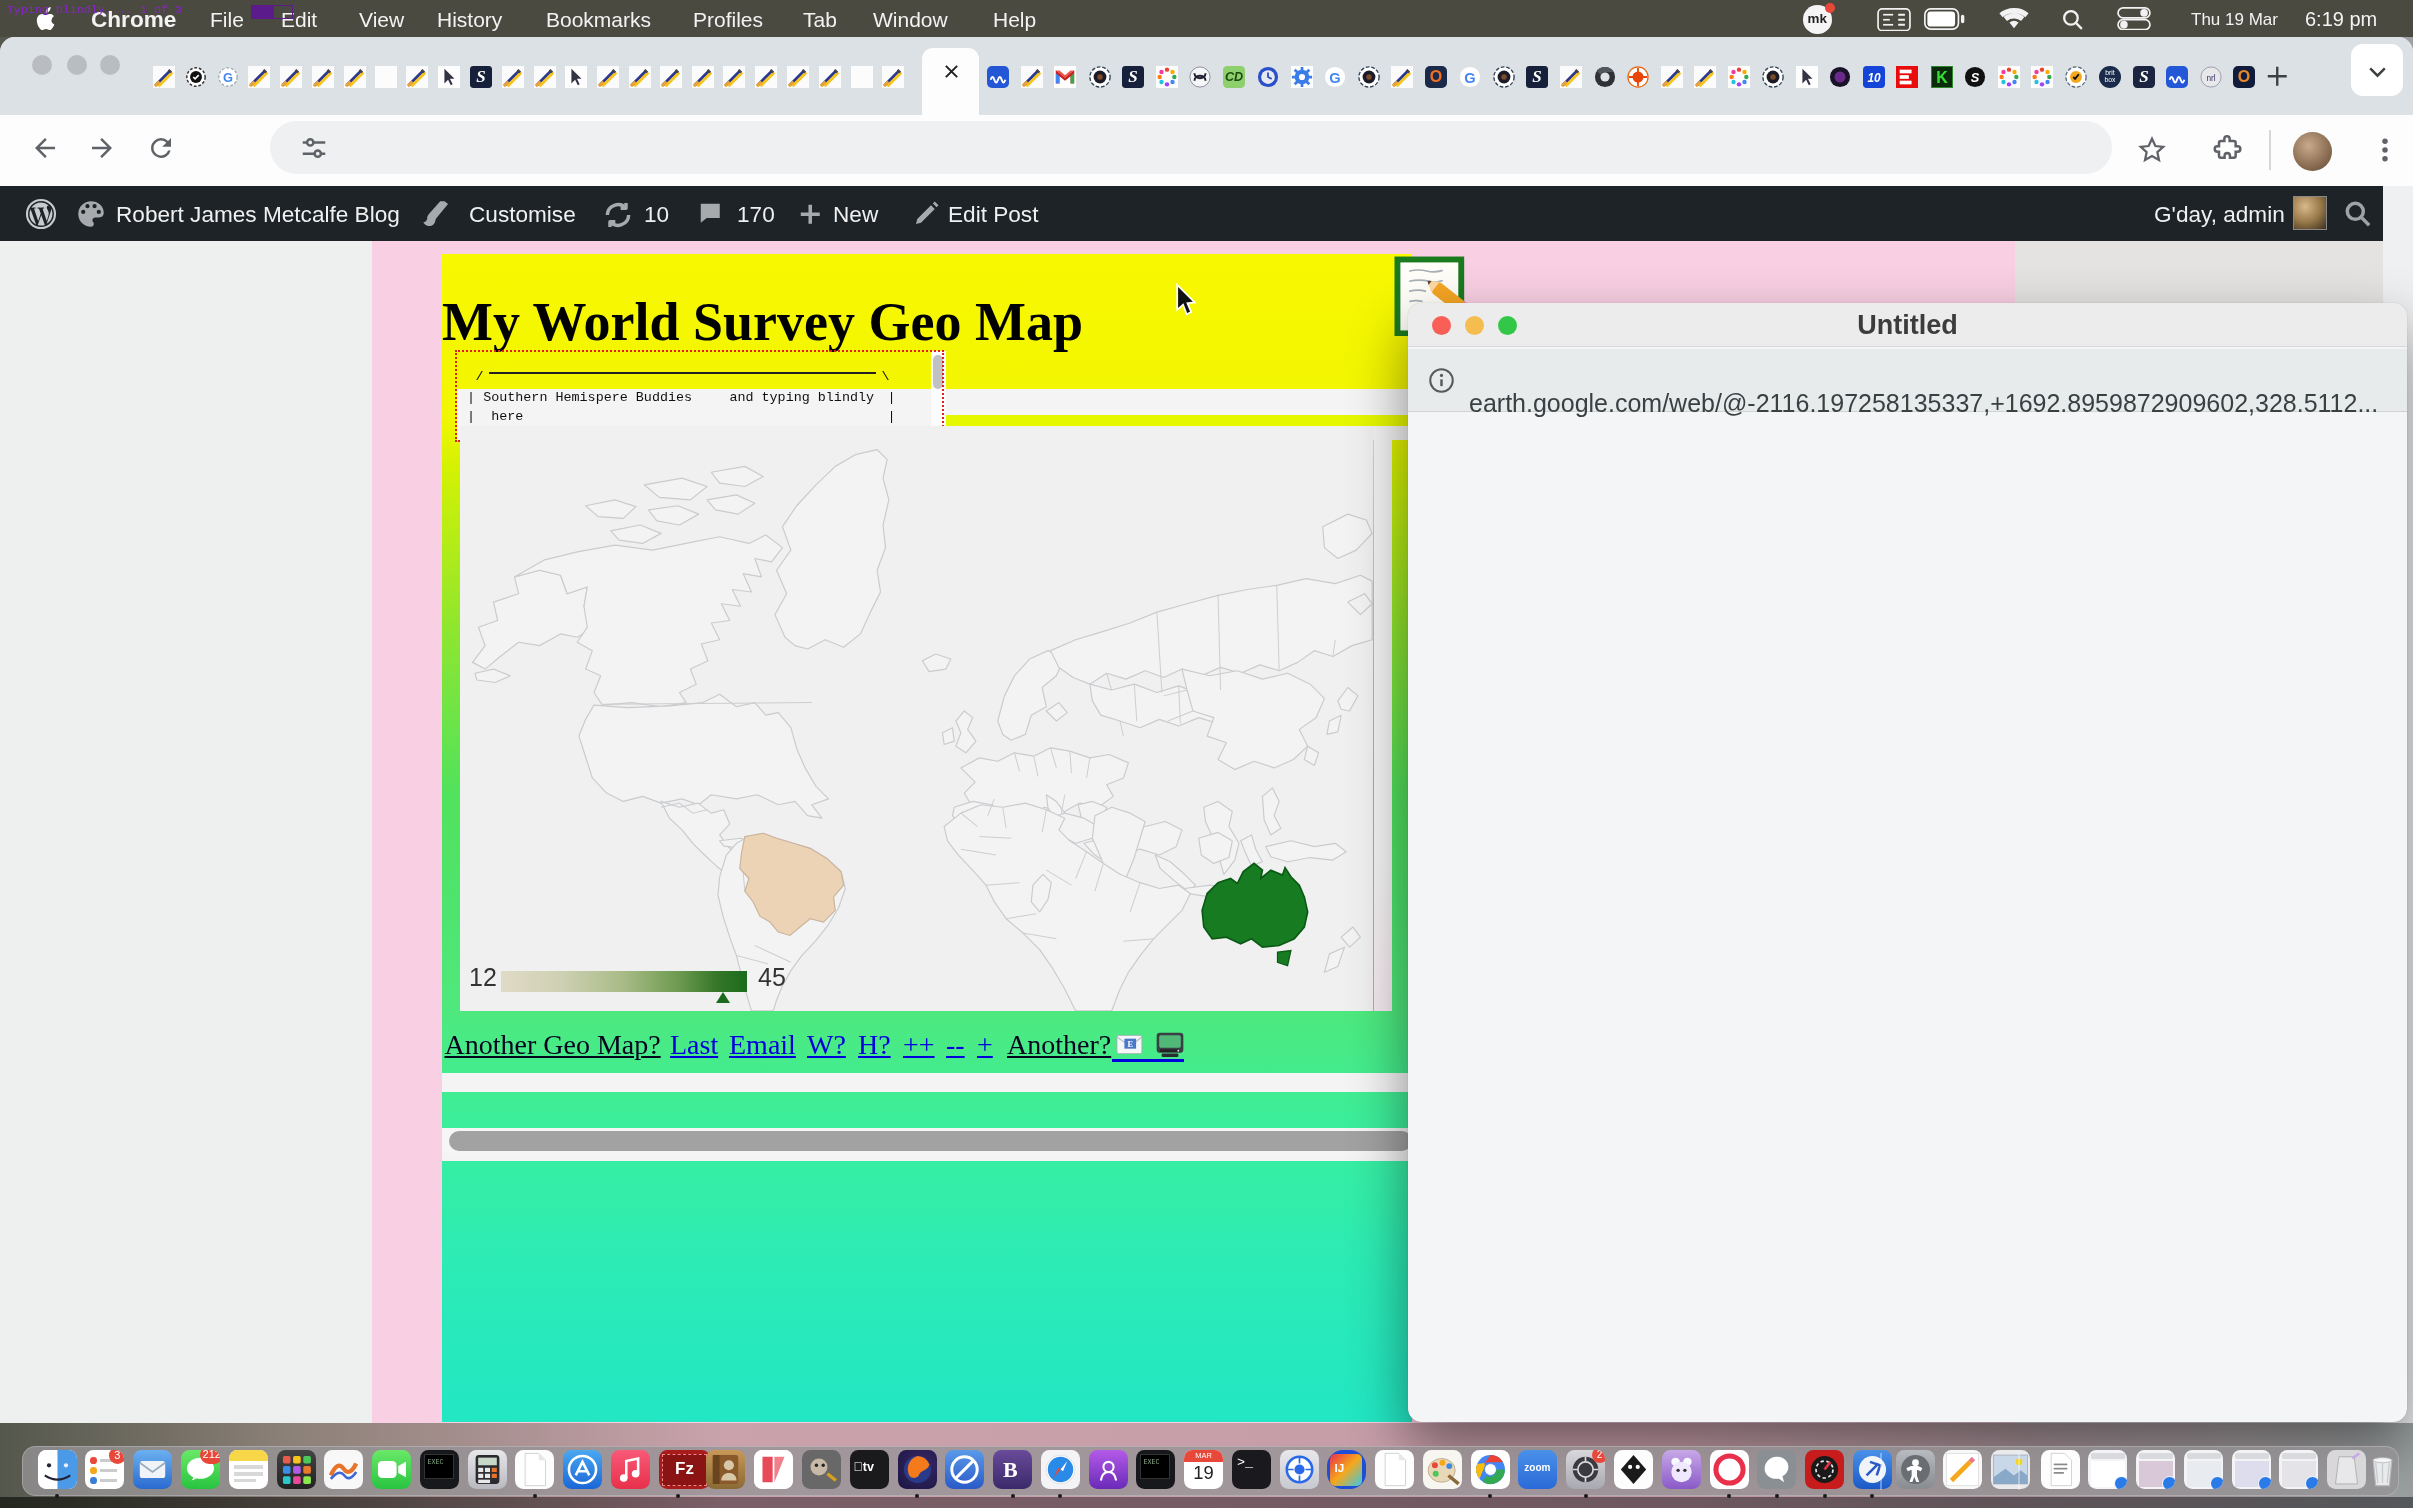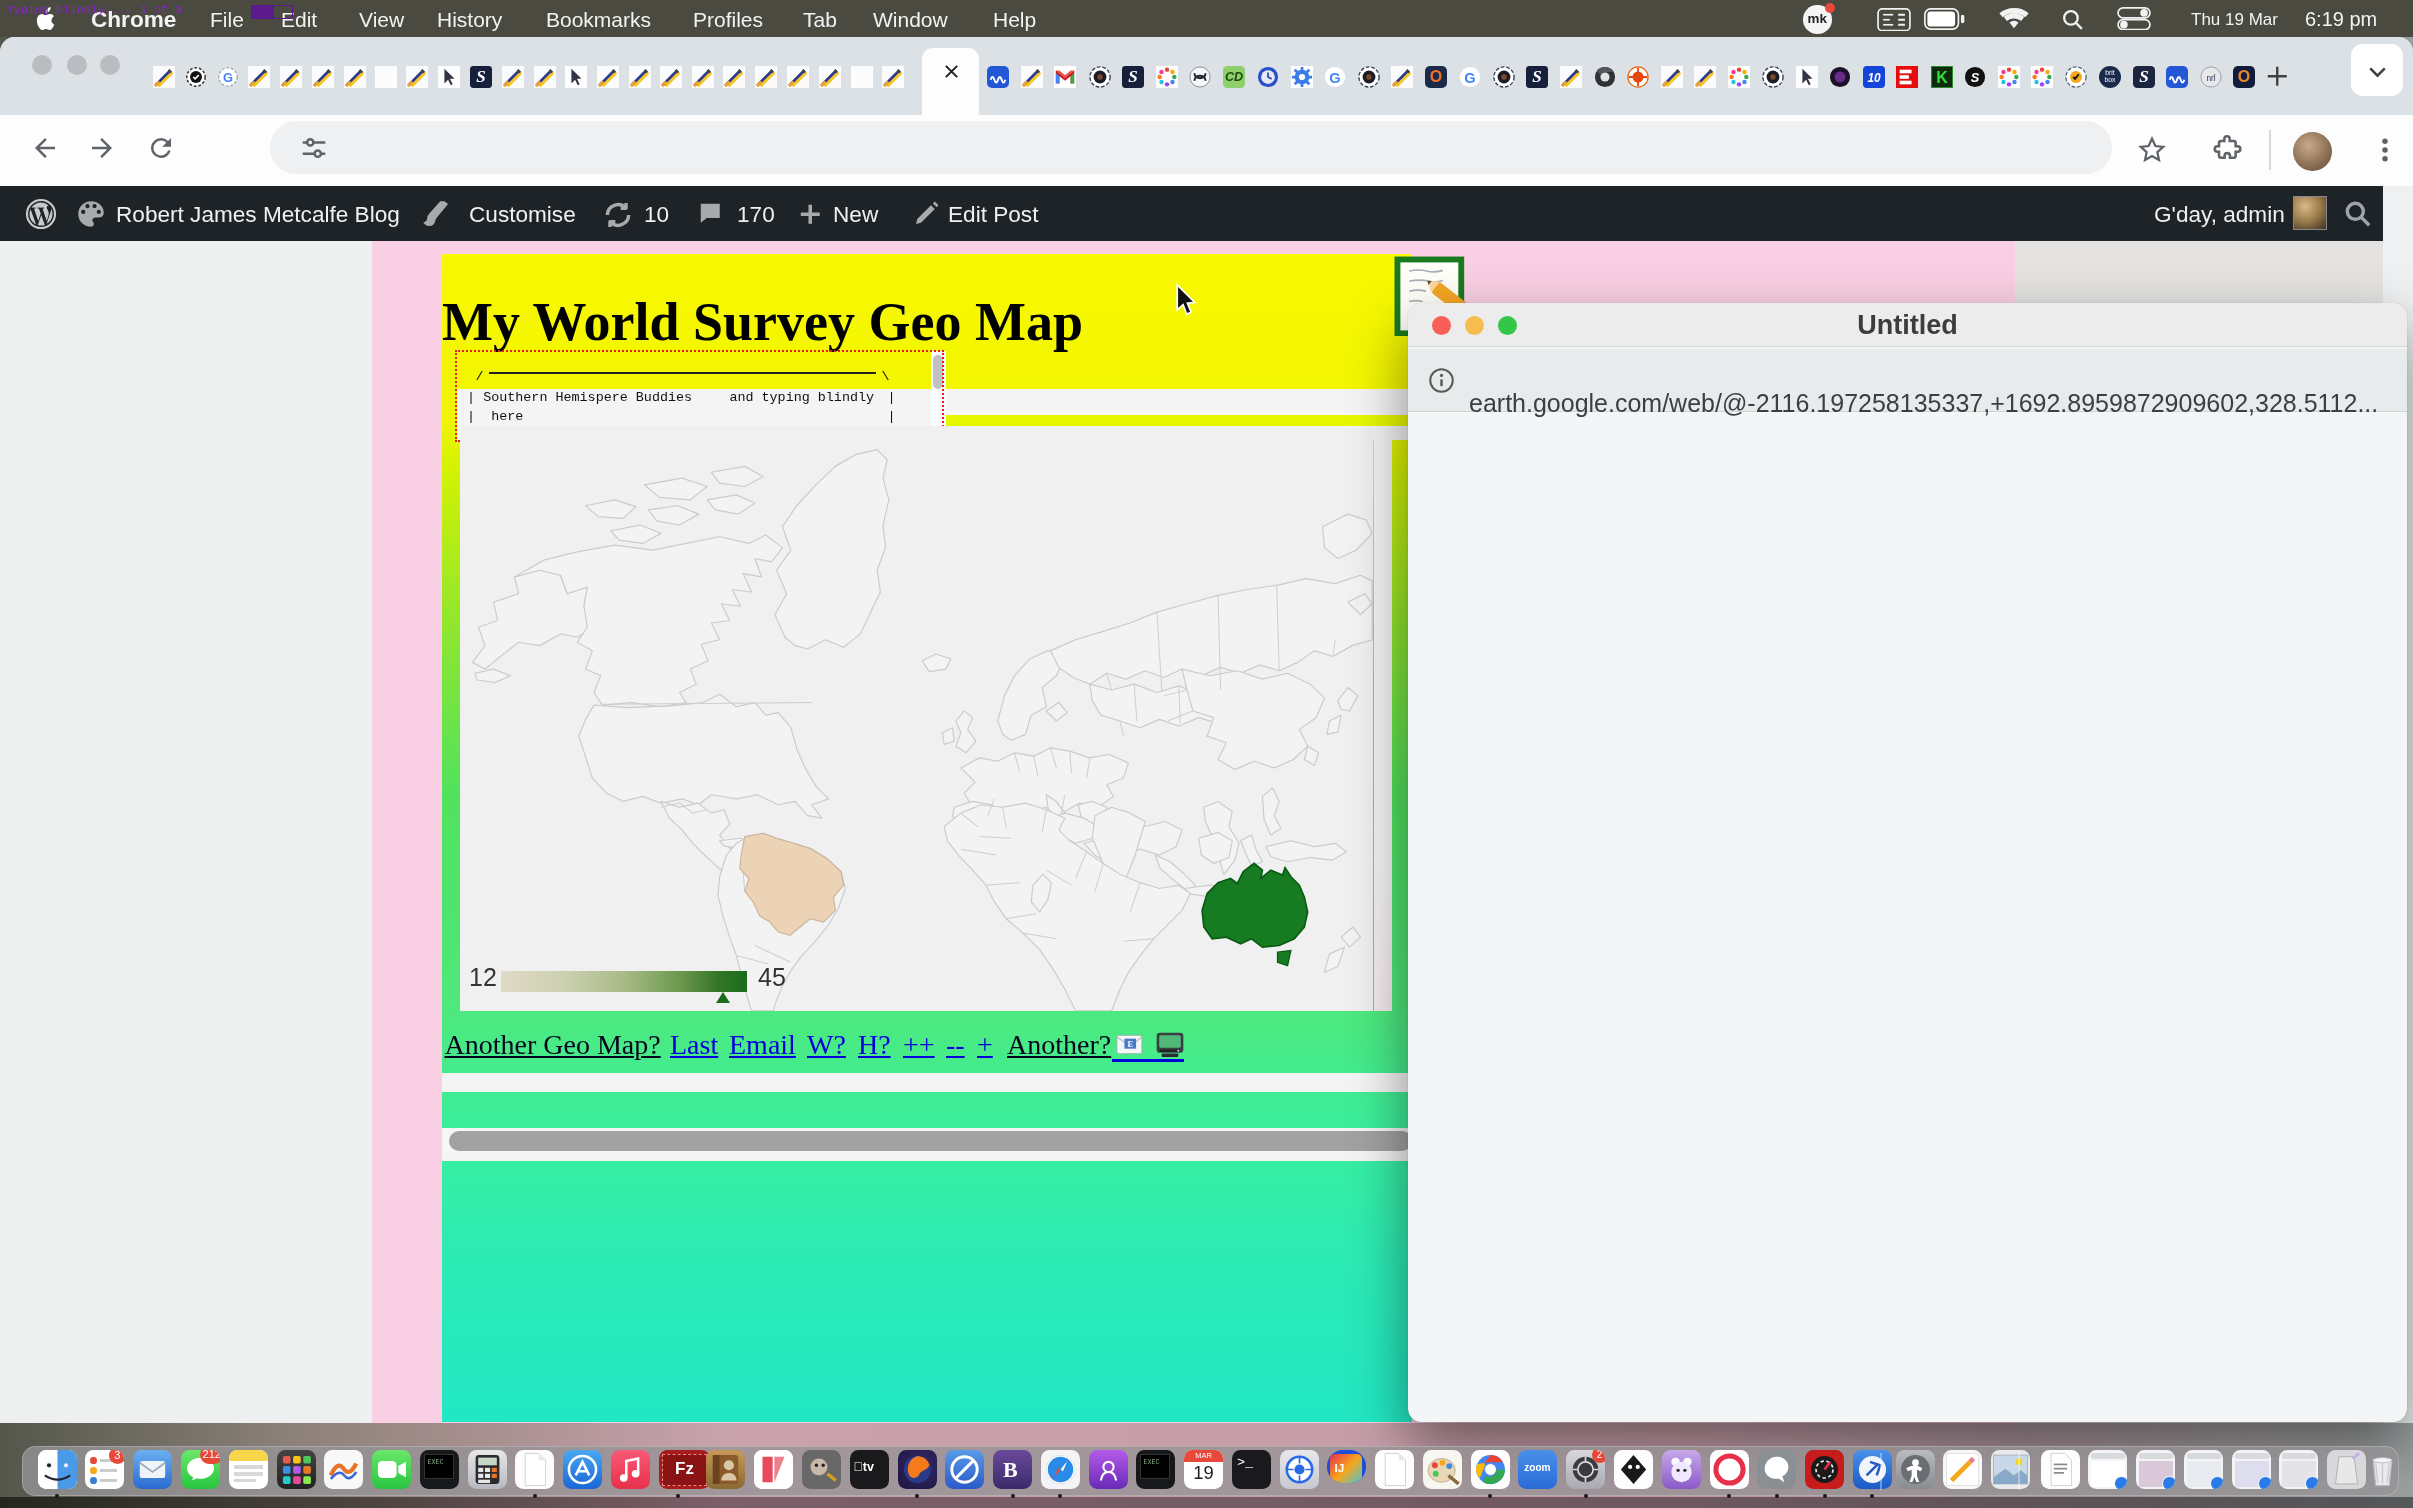--- a/index.html
+++ b/index.html
@@ -1021,21 +1021,21 @@
     <div class="di" style="left:1280px;">
       <div style="width:39px;height:39px;border-radius:8.4px;background:linear-gradient(180deg,#e8e8ec,#c8c8d0);position:relative;overflow:hidden;">
         <svg width="39" height="39" viewBox="0 0 46 46">
           <circle cx="23" cy="23" r="15" fill="#fff" stroke="#2a6ae8" stroke-width="3"></circle>
           <circle cx="23" cy="23" r="6" fill="#2a6ae8"></circle>
           <path d="M23 8v8M23 30v8M8 23h8M30 23h8" stroke="#2a6ae8" stroke-width="2"></path>
         </svg>
       </div>
     </div>
     <div class="di" style="left:1327px;">
-      <div style="width:39px;height:33px;border-radius:16px;background:#1d4ed8;position:relative;overflow:hidden;">
+      <div style="width:39px;height:39px;border-radius:16px;background:#1d4ed8;position:relative;overflow:hidden;">
         <div style="position:absolute;left:3.4px;top:3.4px;width:32px;height:32px;background:linear-gradient(135deg,#e8304a,#f5a81c,#3ac8e8);border-radius:5px;"></div>
         <div style="position:absolute;left:7.5px;top:11px;color:#fff;font-size:11.7px;font-weight:bold;">IJ</div>
       </div>
     </div>
     <div class="di" style="left:1375px;">
       <div style="width:39px;height:39px;border-radius:8.4px;background:#fdfdfd;position:relative;overflow:hidden;">
         <svg width="39" height="39" viewBox="0 0 46 46">
           <path d="M12 4 h16 l8 8 v30 h-24z" fill="#fff" stroke="#ccc"></path>
           <path d="M28 4 l8 8 h-8z" fill="#e8e8e8"></path>
         </svg>

